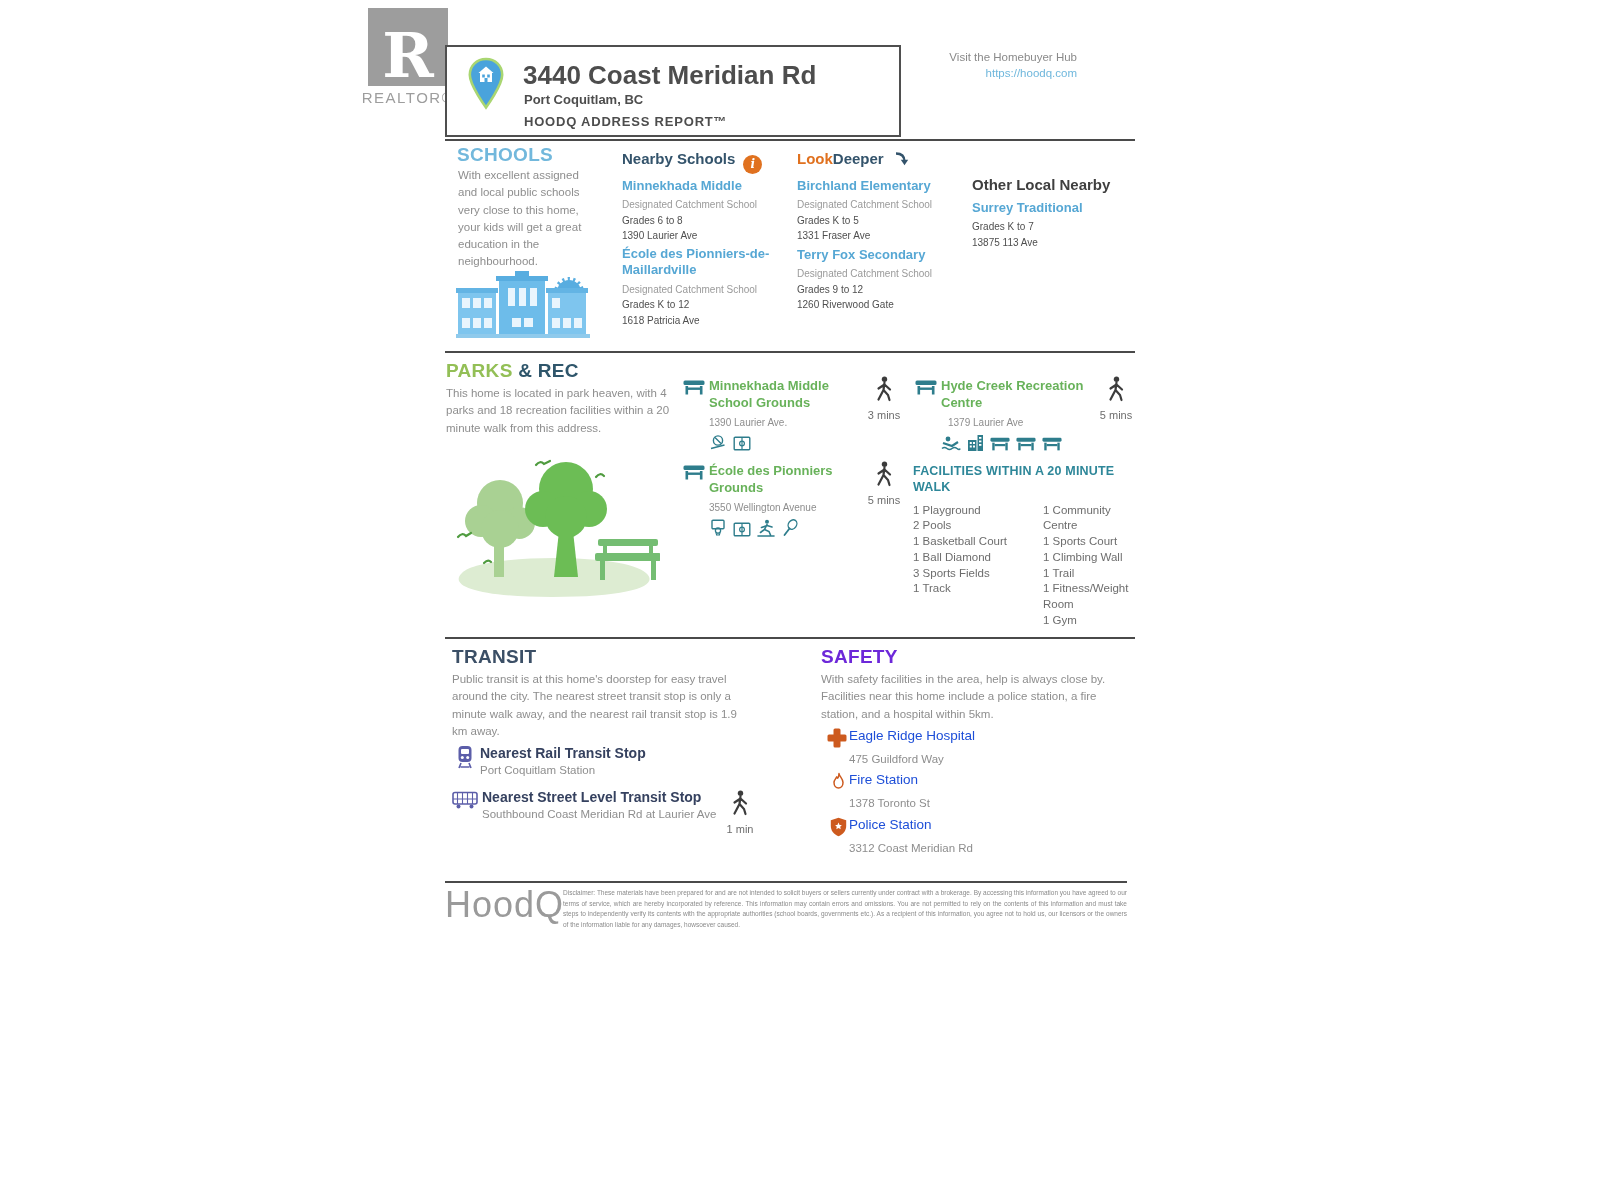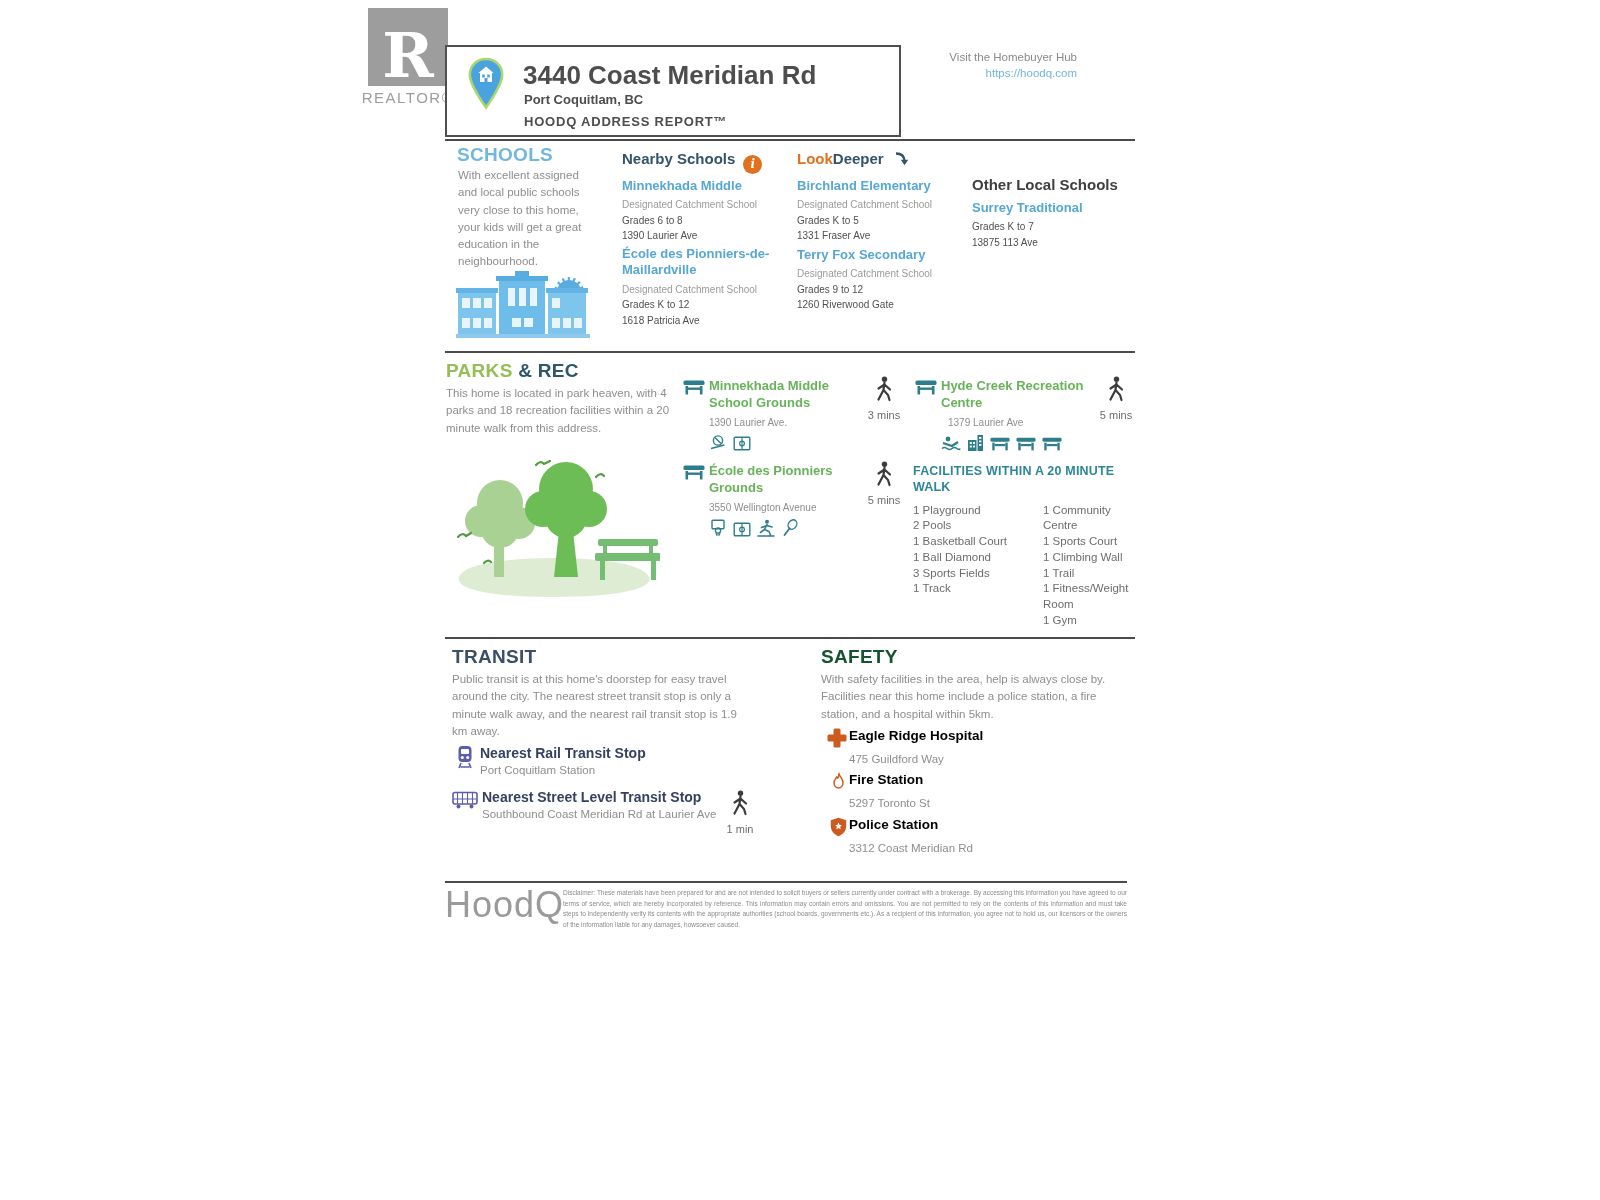--- a/index.html
+++ b/index.html
@@ -34,21 +34,21 @@
   .park-row { display:flex; }
   .bench-ic { flex:0 0 26px; padding-top:2px; }
   .amen-row { display:flex; gap:6px; margin-top:4px; align-items:flex-end; }
   .walker { width:44px; text-align:center; }
   .walk-label { font-size:11px; color:#6d6d6d; margin-top:2px; }
   .fac-title { font-size:12.5px; font-weight:bold; color:#2e8799; line-height:1.3; letter-spacing:0.2px; }
   .fac-cols { display:flex; gap:14px; margin-top:7px; }
   .fac-item { font-size:11.5px; color:#6d6d6d; line-height:15.8px; }
   .tr-title { font-size:14px; font-weight:bold; color:#35415f; line-height:1.3; }
   .tr-sub { font-size:11.5px; color:#8e8e8e; margin-top:2px; }
-  .sf-name { font-size:13.5px; font-weight:bold; color:#000000; line-height:1.3; }
+  .sf-name { font-size:13.5px; font-weight:normal; color:#1d4ed8; line-height:1.3; }
   .sf-sub { font-size:11.5px; color:#8e8e8e; margin-top:8px; }
   .hoodq-logo { font-size:36px; color:#9a9a9a; letter-spacing:1px; }
   .disclaimer { font-size:6.5px; color:#8a8a8a; line-height:1.65; text-align:justify; }
 </style>
 </head>
 <body>
 
 <div class="page">
 
   <div class="abs realtor-box">
@@ -140,21 +140,21 @@
     <div class="detail dark">Grades K to 5</div>
     <div class="detail dark">1331 Fraser Ave</div>
   </div>
   <div class="abs" style="left:797px; top:247px; width:165px;">
     <div class="school-name">Terry Fox Secondary</div>
     <div class="detail muted">Designated Catchment School</div>
     <div class="detail dark">Grades 9 to 12</div>
     <div class="detail dark">1260 Riverwood Gate</div>
   </div>
 
-  <div class="abs sub-head" style="left:972px; top:176px; color:#3f3f3f;">Other Local Schools</div>
+  <div class="abs sub-head" style="left:972px; top:176px; color:#3f3f3f;">Other Local Nearby</div>
   <div class="abs" style="left:972px; top:200px; width:160px;">
     <div class="school-name">Surrey Traditional</div>
     <div class="detail dark">Grades K to 7</div>
     <div class="detail dark">13875 113 Ave</div>
   </div>
 
   <div class="abs divider" style="left:445px; top:351px; width:690px;"></div>
 
   <div class="abs sec-title" style="left:446px; top:360px;">
     <span style="color:#93bf56;">PARKS</span>
@@ -401,21 +401,21 @@
   <div class="abs walker" style="left:718px; top:790px;">
     <span>
       <svg width="20" height="27" viewBox="0 0 20 27">
           <circle cx="10.5" cy="3.2" r="2.7" fill="#3c3c3c"></circle>
           <path d="M10.5 6.5 L9.5 14 M9.5 14 L4.5 23.5 M9.5 14 L14 19 L15.5 24 M10.5 8.5 L4.5 12.5 M10.5 8.5 L16 13.5" stroke="#3c3c3c" stroke-width="2.2" fill="none" stroke-linecap="round"></path>
         </svg>
     </span>
     <div class="walk-label">1 min</div>
   </div>
 
-  <div class="abs sec-title" style="left:821px; top:646px; color:#14532d;">SAFETY</div>
+  <div class="abs sec-title" style="left:821px; top:646px; color:#6d28d9;">SAFETY</div>
   <div class="abs desc" style="left:821px; top:671px; width:312px;">With safety facilities in the area, help is always close by. Facilities near this home include a police station, a fire station, and a hospital within 5km.</div>
 
   <div class="abs park-row" style="left:827px; top:727px;">
     <span style="flex:0 0 22px; padding-top:1px;">
       <svg width="20" height="20" viewBox="0 0 20 20" fill="#cd5a1e">
           <rect x="6.5" y="0.5" width="7" height="19" rx="1.5"></rect>
           <rect x="0.5" y="6.5" width="19" height="7" rx="1.5"></rect>
         </svg>
     </span>
     <div>
@@ -425,21 +425,21 @@
   </div>
 
   <div class="abs park-row" style="left:831px; top:771px;">
     <span style="flex:0 0 18px; padding-top:1px;">
       <svg width="15" height="20" viewBox="0 0 15 20">
           <path d="M8 1.5 C8.5 4.5 12 6.5 12 10.5 C12 13.8 10 16 7.5 16 C5 16 3 13.8 3 10.5 C3 8.2 4.8 6.6 5.8 4.8 C6.2 6.8 7.6 7 8 1.5 Z" fill="none" stroke="#cd5a1e" stroke-width="1.5" stroke-linejoin="round"></path>
         </svg>
     </span>
     <div>
       <div class="sf-name">Fire Station</div>
-      <div class="sf-sub">5297 Toronto St</div>
+      <div class="sf-sub">1378 Toronto St</div>
     </div>
   </div>
 
   <div class="abs park-row" style="left:830px; top:816px;">
     <span style="flex:0 0 19px; padding-top:1px;">
       <svg width="17" height="20" viewBox="0 0 17 20">
           <path d="M8.5 0.8 L16.2 3.2 V8.8 C16.2 14 13 17.6 8.5 19.2 C4 17.6 0.8 14 0.8 8.8 V3.2 Z" fill="#cd5a1e"></path>
           <polygon points="8.5,5.6 9.6,7.9 11.9,8.1 10.2,9.8 10.7,12.2 8.5,10.9 6.3,12.2 6.8,9.8 5.1,8.1 7.4,7.9" fill="#ffffff"></polygon>
         </svg>
     </span>

